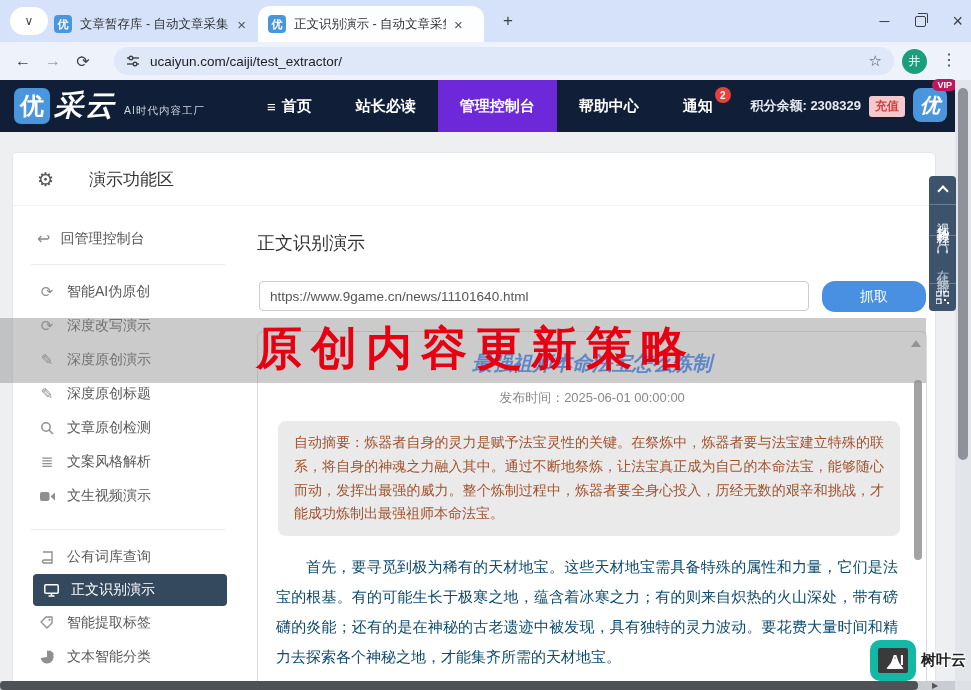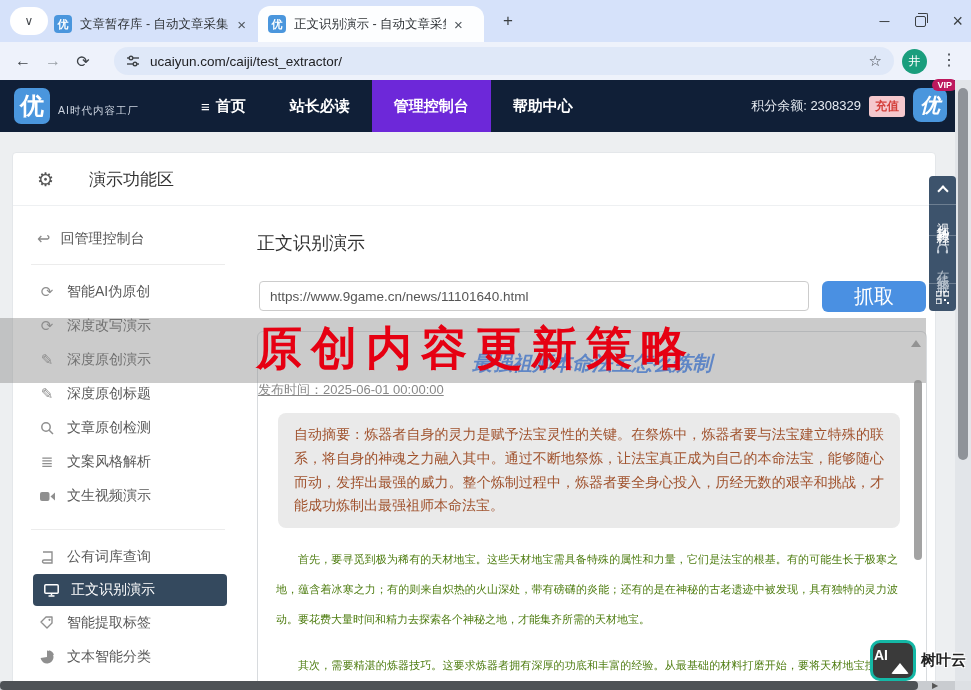--- a/index.html
+++ b/index.html
@@ -35,21 +35,21 @@
   
   .site-header { position:absolute; top:80px; left:0; width:971px; height:52px; background:#101f37; display:flex; align-items:center; color:#fff; }
   .logo-sq { width:36px; height:36px; margin-left:14px; border-radius:7px; background:#4a96dd; color:#fff; font-size:24px; font-weight:bold; display:flex; align-items:center; justify-content:center; }
   .logo-script { font-family:"DejaVu Serif",serif; font-style:italic; font-weight:bold; font-size:29px; margin-left:4px; letter-spacing:2px; }
   .tagline { font-size:10.5px; color:#cdd5e1; margin-left:8px; margin-top:10px; letter-spacing:1px; }
   .main-menu { display:flex; align-items:center; height:100%; margin-left:40px; }
   .menu-item { height:100%; display:flex; align-items:center; padding:0 22px; font-size:15px; font-weight:bold; color:#fff; position:relative; }
   .menu-item.active { background:#6d28d9; }
   .menu-hamburger { margin-right:6px; font-size:15px; }
   .notif-badge { position:absolute; top:7px; right:4px; min-width:16px; height:16px; border-radius:8px; background:#e8413c; color:#fff; font-size:10px; font-weight:bold; display:flex; align-items:center; justify-content:center; padding:0 4px; }
-  .points { margin-left:auto; font-size:13px; color:#e6ebf2; font-weight:normal; }
+  .points { margin-left:auto; font-size:13px; color:#e6ebf2; font-weight:bold; }
   .recharge { margin:0 8px 0 8px; background:#f5c8cd; color:#d43f3a; font-size:12px; font-weight:bold; border-radius:3px; padding:2px 6px; }
   .user-wrap { position:relative; width:36px; height:36px; margin-right:22px; }
   .user-avatar { width:34px; height:34px; border-radius:8px; background:#4a96dd; color:#fff; font-size:20px; font-weight:bold; font-style:italic; display:flex; align-items:center; justify-content:center; }
   .vip-badge { position:absolute; top:-9px; right:-8px; background:#be185d; color:#fff; font-size:9px; font-weight:bold; border-radius:8px; padding:1px 5px; }
 
   
   .page { position:absolute; top:132px; left:0; width:971px; height:558px; background:#edeff1; }
   .card { position:absolute; left:12px; top:20px; width:924px; height:560px; background:#fff; border:1px solid #e4e7ea; border-radius:4px 4px 0 0; }
   .card-header { height:53px; display:flex; align-items:center; border-bottom:1px solid #eef0f2; }
   .gear { font-size:19px; color:#555; margin-left:24px; }
@@ -60,44 +60,44 @@
   .back-ico { color:#8a8a8a; font-size:16px; }
   .side-divider { height:1px; background:#ececec; margin:16px 18px 10px 18px; }
   .side-item { height:34px; display:flex; align-items:center; gap:12px; padding-left:26px; font-size:14px; color:#595959; }
   .side-item .si { width:16px; text-align:center; color:#8f8f8f; font-size:15px; display:flex; align-items:center; justify-content:center; }
   .side-item.active { background:#34495e; color:#fff; border-radius:4px; margin:0 16px 0 20px; padding-left:10px; height:32px; }
   .side-item.active .si { color:#fff; }
 
   .main { position:absolute; left:230px; top:54px; right:0; bottom:0; }
   .demo-title { position:absolute; left:14px; top:24px; font-size:18px; color:#333; }
   .url-input { position:absolute; left:16px; top:74px; width:550px; height:30px; border:1px solid #ccc; border-radius:4px; padding:0 10px; font-size:13.5px; color:#555; background:#fff; font-family:"Liberation Sans",sans-serif; }
-  .fetch-btn { position:absolute; left:579px; top:74px; width:104px; height:31px; background:#4a90e2; color:#fff; border:none; border-radius:6px; font-size:20px; font-family:Liberation Mono, monospace; }
+  .fetch-btn { position:absolute; left:579px; top:74px; width:104px; height:31px; background:#4a90e2; color:#fff; border:none; border-radius:13px; font-size:14px; font-family:Liberation Mono, monospace; }
 
   .content-box { position:absolute; left:14px; top:124px; width:670px; height:370px; border:1px solid #d8dbde; border-radius:6px; background:#fff; overflow:hidden; }
   .inner-scroll-up { position:absolute; right:5px; top:8px; width:0; height:0; border-left:5px solid transparent; border-right:5px solid transparent; border-bottom:7px solid #9a9a9a; }
   .inner-thumb { position:absolute; right:4px; top:48px; width:8px; height:180px; background:#a3a3a3; border-radius:4px; }
   .article-title { margin-top:18px; text-align:center; font-size:20px; font-weight:bold; color:#3b82f6;font-style:italic; }
-  .publish { margin-top:4px; font-size:13px; color:#888;text-decoration:underline; }
+  .publish { margin-top:12px; text-align:center; font-size:13px; color:#888; }
   .abstract { margin:14px 26px 0 20px; background:#eaeaea; border-radius:8px; padding:10px 16px; font-size:14px; line-height:1.7; color:#a0522d; text-align:justify; }
-  .para { margin:16px 28px 0 18px; font-size:11px; line-height:30px; color:#4d7c0f; text-align:justify; text-indent:2em; }
+  .para { margin:16px 28px 0 18px; font-size:15px; line-height:30px; color:#0c4a6e; text-align:justify; text-indent:2em; }
 
   
   .gray-band { position:absolute; left:0; top:318px; width:926px; height:65px; background:rgba(140,140,140,0.45); z-index:50; }
   .red-overlay { position:absolute; left:256px; top:318px; z-index:55; font-size:46px; font-weight:900; letter-spacing:9px; color:#e60012; white-space:nowrap; }
 
   .float-widget { position:absolute; left:929px; top:176px; width:27px; background:#3d536c; border-radius:4px; z-index:60; display:flex; flex-direction:column; align-items:center; color:#fff; }
   .fw-sec { width:100%; display:flex; flex-direction:column; align-items:center; padding:7px 0; border-bottom:1px solid rgba(255,255,255,0.25); }
   .fw-sec:last-child { border-bottom:none; }
   .fw-chevron { width:8px; height:8px; border-top:2px solid #fff; border-left:2px solid #fff; transform:rotate(45deg); margin:4px 0 2px 0; }
   .v-text { writing-mode:vertical-rl; text-orientation:upright; font-size:13px; letter-spacing:4px; }
   .v-text.dim { color:#b6c0cc; }
   .fw-ico { margin-bottom:4px; }
 
   .watermark { position:absolute; left:870px; top:640px; z-index:70; display:flex; align-items:center; gap:5px; }
-  .wm-logo { width:46px; height:41px; background:#3a3a3a; border:3px solid #14b8a6; border-radius:10px; position:relative; display:flex; align-items:flex-start; justify-content:flex-start; padding:4px 0 0 1px; color:#fff; font-weight:bold; font-size:14px; }
+  .wm-logo { width:46px; height:41px; background:#3a3a3a; border:8px solid #14b8a6; border-radius:10px; position:relative; display:flex; align-items:flex-start; justify-content:flex-start; padding:4px 0 0 12px; color:#fff; font-weight:bold; font-size:14px; }
   .wm-mountain { position:absolute; right:4px; bottom:4px; width:0; height:0; border-left:9px solid transparent; border-right:9px solid transparent; border-bottom:11px solid #fff; border-radius:2px; }
   .wm-name { font-size:15px; font-weight:bold; color:#222; text-shadow:1px 1px 0 #fff,-1px -1px 0 #fff,1px -1px 0 #fff,-1px 1px 0 #fff; }
 
   .v-scrollbar { position:absolute; right:0; top:80px; width:16px; height:610px; background:#e2e5e9; z-index:40; }
   .v-thumb { position:absolute; left:3px; top:8px; width:10px; height:372px; background:#8f9399; border-radius:5px; }
   .h-scrollbar { position:absolute; left:0; bottom:0; width:955px; height:9px; background:#c9ccd0; z-index:80; }
   .h-thumb { position:absolute; left:0; top:0; width:918px; height:9px; background:#4e5256; border-radius:4px; }
   .h-arrow { position:absolute; left:932px; top:0; font-size:8px; color:#555; line-height:9px; }
   .corner { position:absolute; right:0; bottom:0; width:16px; height:9px; background:#dde0e4; z-index:81; }
 
@@ -149,36 +149,41 @@
     </span>
     <span class="url">ucaiyun.com/caiji/test_extractor/</span>
     <span class="star">☆</span>
   </div>
   <div class="profile-avatar">井</div>
   <div class="menu-dots">⋮</div>
 </div>
 
 <div class="site-header">
   <div class="logo-sq">优</div>
+  <div class="logo-script">采云</div>
   <div class="tagline">AI时代内容工厂</div>
 
   <div class="main-menu">
     <div class="menu-item">
       <span class="menu-hamburger">≡</span>
       <span>首页</span>
     </div>
     <div class="menu-item">
         <span>站长必读</span>
       </div>
     <div class="menu-item active">
         <span>管理控制台</span>
       </div>
     <div class="menu-item">
         <span>帮助中心</span>
       </div>
+    <div class="menu-item">
+      <span>通知</span>
+      <span class="notif-badge">2</span>
+    </div>
   </div>
 
   <div class="points">积分余额: 2308329</div>
   <div class="recharge">充值</div>
   <div class="user-wrap">
     <div class="user-avatar">优</div>
     <div class="vip-badge">VIP</div>
   </div>
 </div>
 

